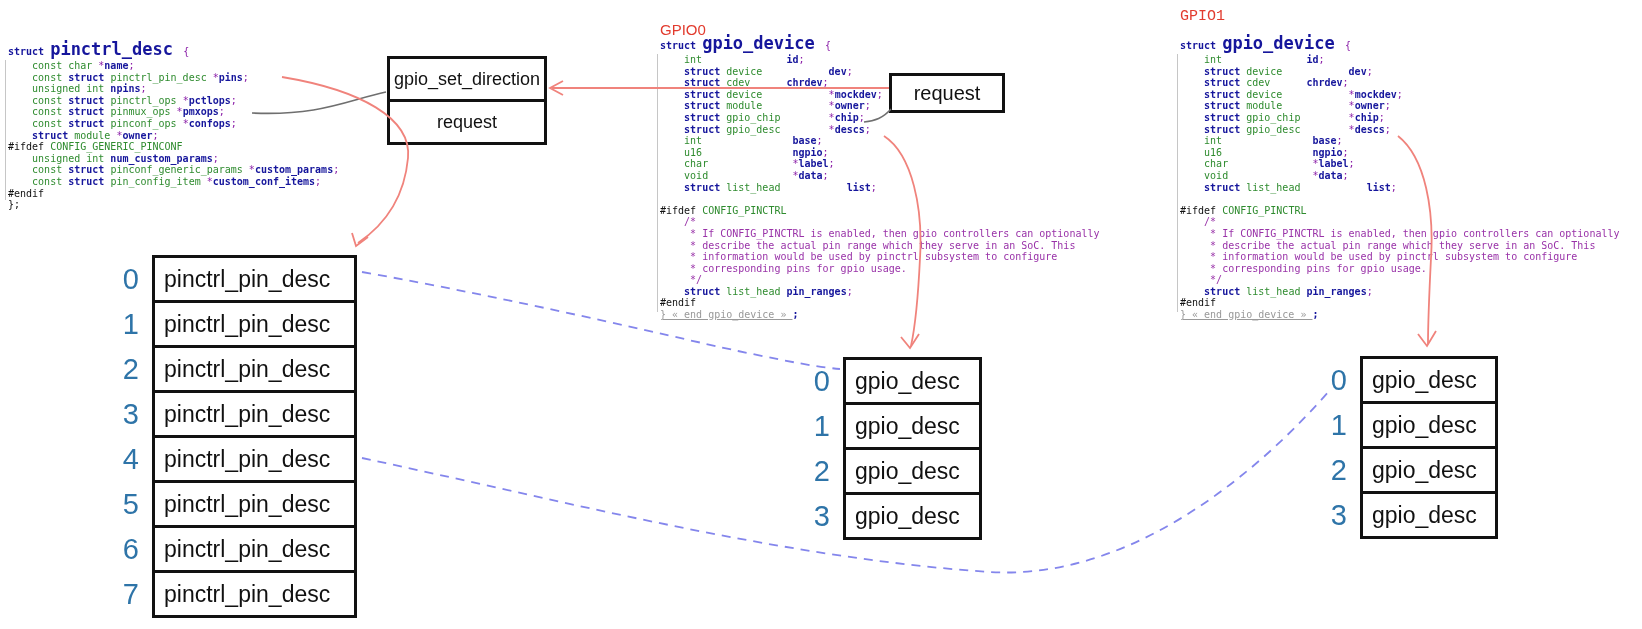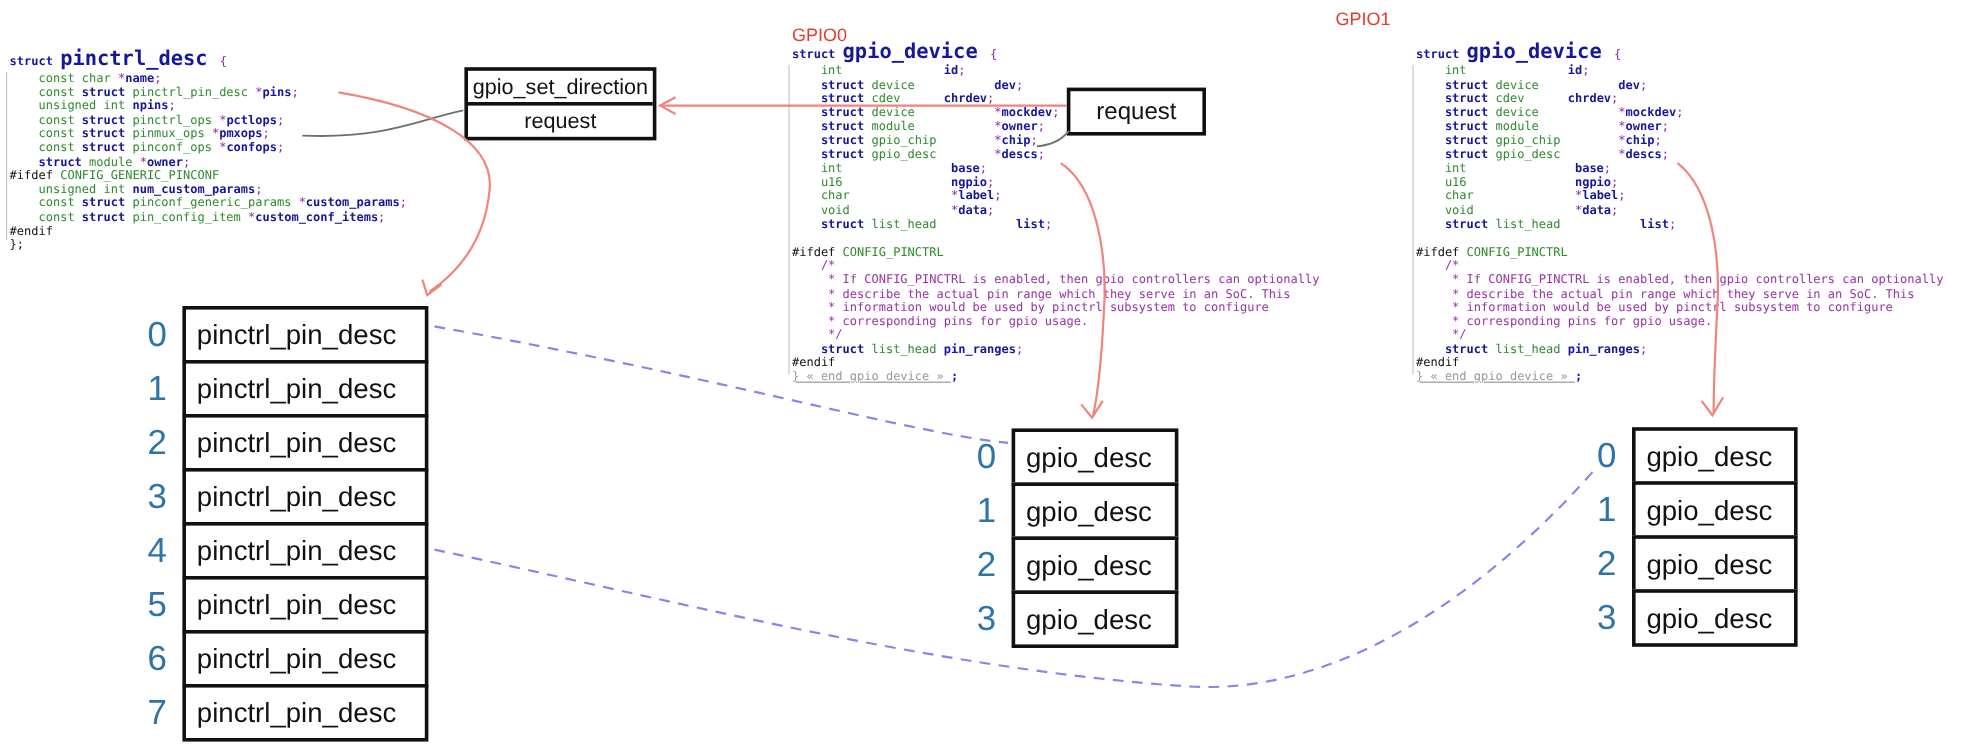--- a/index.html
+++ b/index.html
@@ -29,41 +29,41 @@
   .tnum{width:44px;padding-right:13px;display:flex;align-items:center;justify-content:flex-end;
         font-size:29px;color:#2e74a8;}
   .tcell{border:3px solid #111;height:48px;box-sizing:border-box;display:flex;align-items:center;
          padding-left:9px;font-size:23px;color:#111;background:#fff;}
   .t-left .tcell{width:205px;}
   .t-mid .tcell{width:139px;}
   .t-right .tcell{width:138px;}
   
   .dirbox{position:absolute;left:387px;top:56px;width:160px;border:3px solid #111;background:#fff;
           box-sizing:border-box;}
-  .dirbox .fcell{height:26px;display:flex;align-items:center;justify-content:center;font-size:18px;color:#111;}
+  .dirbox .fcell{height:40px;display:flex;align-items:center;justify-content:center;font-size:18px;color:#111;}
   .dirbox .fcell + .fcell{border-top:3px solid #111;}
   .reqbox{position:absolute;left:889px;top:73px;width:116px;height:40px;border:3px solid #111;
           box-sizing:border-box;background:#fff;display:flex;align-items:center;justify-content:center;
           font-size:20px;color:#111;}
   
   #arrows{position:absolute;left:0;top:0;pointer-events:none;}
 </style>
 </head>
 <body>
 
 <div id="stage">
 
   <div class="bracket" style="left:5px;top:60px;height:140px;"></div>
   <div class="code" style="left:8px;top:38px;"><div class="cl hdr"><span class="tk-k">struct </span><span class="tk-big">pinctrl_desc </span><span class="tk-p">{</span></div><div class="cl"><span class="tk-t">    const char </span><span class="tk-p">*</span><span class="tk-m">name</span><span class="tk-p">;</span></div><div class="cl"><span class="tk-t">    const </span><span class="tk-k">struct </span><span class="tk-t">pinctrl_pin_desc </span><span class="tk-p">*</span><span class="tk-m">pins</span><span class="tk-p">;</span></div><div class="cl"><span class="tk-t">    unsigned int </span><span class="tk-m">npins</span><span class="tk-p">;</span></div><div class="cl"><span class="tk-t">    const </span><span class="tk-k">struct </span><span class="tk-t">pinctrl_ops </span><span class="tk-p">*</span><span class="tk-m">pctlops</span><span class="tk-p">;</span></div><div class="cl"><span class="tk-t">    const </span><span class="tk-k">struct </span><span class="tk-t">pinmux_ops </span><span class="tk-p">*</span><span class="tk-m">pmxops</span><span class="tk-p">;</span></div><div class="cl"><span class="tk-t">    const </span><span class="tk-k">struct </span><span class="tk-t">pinconf_ops </span><span class="tk-p">*</span><span class="tk-m">confops</span><span class="tk-p">;</span></div><div class="cl"><span class="tk-k">    struct </span><span class="tk-t">module </span><span class="tk-p">*</span><span class="tk-m">owner</span><span class="tk-p">;</span></div><div class="cl"><span class="tk-pp">#ifdef </span><span class="tk-t">CONFIG_GENERIC_PINCONF</span></div><div class="cl"><span class="tk-t">    unsigned int </span><span class="tk-m">num_custom_params</span><span class="tk-p">;</span></div><div class="cl"><span class="tk-t">    const </span><span class="tk-k">struct </span><span class="tk-t">pinconf_generic_params </span><span class="tk-p">*</span><span class="tk-m">custom_params</span><span class="tk-p">;</span></div><div class="cl"><span class="tk-t">    const </span><span class="tk-k">struct </span><span class="tk-t">pin_config_item </span><span class="tk-p">*</span><span class="tk-m">custom_conf_items</span><span class="tk-p">;</span></div><div class="cl"><span class="tk-pp">#endif</span></div><div class="cl"><span class="tk-pp">};</span></div></div>
 
   <div class="gpiolabel" style="left:660px;top:8px;margin-top:13px;">GPIO0</div>
   <div class="bracket" style="left:657px;top:54px;height:258px;"></div>
   <div class="code" style="left:660px;top:32px;"><div class="cl hdr"><span class="tk-k">struct </span><span class="tk-big">gpio_device </span><span class="tk-p">{</span></div><div class="cl"><span class="tk-t">    int              </span><span class="tk-m">id</span><span class="tk-p">;</span></div><div class="cl"><span class="tk-k">    struct </span><span class="tk-t">device           </span><span class="tk-m">dev</span><span class="tk-p">;</span></div><div class="cl"><span class="tk-k">    struct </span><span class="tk-t">cdev      </span><span class="tk-m">chrdev</span><span class="tk-p">;</span></div><div class="cl"><span class="tk-k">    struct </span><span class="tk-t">device           </span><span class="tk-p">*</span><span class="tk-m">mockdev</span><span class="tk-p">;</span></div><div class="cl"><span class="tk-k">    struct </span><span class="tk-t">module           </span><span class="tk-p">*</span><span class="tk-m">owner</span><span class="tk-p">;</span></div><div class="cl"><span class="tk-k">    struct </span><span class="tk-t">gpio_chip        </span><span class="tk-p">*</span><span class="tk-m">chip</span><span class="tk-p">;</span></div><div class="cl"><span class="tk-k">    struct </span><span class="tk-t">gpio_desc        </span><span class="tk-p">*</span><span class="tk-m">descs</span><span class="tk-p">;</span></div><div class="cl"><span class="tk-t">    int               </span><span class="tk-m">base</span><span class="tk-p">;</span></div><div class="cl"><span class="tk-t">    u16               </span><span class="tk-m">ngpio</span><span class="tk-p">;</span></div><div class="cl"><span class="tk-t">    char              </span><span class="tk-p">*</span><span class="tk-m">label</span><span class="tk-p">;</span></div><div class="cl"><span class="tk-t">    void              </span><span class="tk-p">*</span><span class="tk-m">data</span><span class="tk-p">;</span></div><div class="cl"><span class="tk-k">    struct </span><span class="tk-t">list_head           </span><span class="tk-m">list</span><span class="tk-p">;</span></div><div class="cl"></div><div class="cl"><span class="tk-pp">#ifdef </span><span class="tk-t">CONFIG_PINCTRL</span></div><div class="cl"><span class="tk-c">    /*</span></div><div class="cl"><span class="tk-c">     * If CONFIG_PINCTRL is enabled, then gpio controllers can optionally</span></div><div class="cl"><span class="tk-c">     * describe the actual pin range which they serve in an SoC. This</span></div><div class="cl"><span class="tk-c">     * information would be used by pinctrl subsystem to configure</span></div><div class="cl"><span class="tk-c">     * corresponding pins for gpio usage.</span></div><div class="cl"><span class="tk-c">     */</span></div><div class="cl"><span class="tk-k">    struct </span><span class="tk-t">list_head </span><span class="tk-m">pin_ranges</span><span class="tk-p">;</span></div><div class="cl"><span class="tk-pp">#endif</span></div><div class="cl"><span class="tk-g">} « end gpio_device » </span><span class="tk-pm">;</span></div></div>
 
-  <div class="gpiolabel" style="left:1113px;top:8px;">GPIO1</div>
+  <div class="gpiolabel" style="left:1180px;top:8px;font-family:Liberation Mono, monospace;">GPIO1</div>
   <div class="bracket" style="left:1177px;top:54px;height:258px;"></div>
   <div class="code" style="left:1180px;top:32px;"><div class="cl hdr"><span class="tk-k">struct </span><span class="tk-big">gpio_device </span><span class="tk-p">{</span></div><div class="cl"><span class="tk-t">    int              </span><span class="tk-m">id</span><span class="tk-p">;</span></div><div class="cl"><span class="tk-k">    struct </span><span class="tk-t">device           </span><span class="tk-m">dev</span><span class="tk-p">;</span></div><div class="cl"><span class="tk-k">    struct </span><span class="tk-t">cdev      </span><span class="tk-m">chrdev</span><span class="tk-p">;</span></div><div class="cl"><span class="tk-k">    struct </span><span class="tk-t">device           </span><span class="tk-p">*</span><span class="tk-m">mockdev</span><span class="tk-p">;</span></div><div class="cl"><span class="tk-k">    struct </span><span class="tk-t">module           </span><span class="tk-p">*</span><span class="tk-m">owner</span><span class="tk-p">;</span></div><div class="cl"><span class="tk-k">    struct </span><span class="tk-t">gpio_chip        </span><span class="tk-p">*</span><span class="tk-m">chip</span><span class="tk-p">;</span></div><div class="cl"><span class="tk-k">    struct </span><span class="tk-t">gpio_desc        </span><span class="tk-p">*</span><span class="tk-m">descs</span><span class="tk-p">;</span></div><div class="cl"><span class="tk-t">    int               </span><span class="tk-m">base</span><span class="tk-p">;</span></div><div class="cl"><span class="tk-t">    u16               </span><span class="tk-m">ngpio</span><span class="tk-p">;</span></div><div class="cl"><span class="tk-t">    char              </span><span class="tk-p">*</span><span class="tk-m">label</span><span class="tk-p">;</span></div><div class="cl"><span class="tk-t">    void              </span><span class="tk-p">*</span><span class="tk-m">data</span><span class="tk-p">;</span></div><div class="cl"><span class="tk-k">    struct </span><span class="tk-t">list_head           </span><span class="tk-m">list</span><span class="tk-p">;</span></div><div class="cl"></div><div class="cl"><span class="tk-pp">#ifdef </span><span class="tk-t">CONFIG_PINCTRL</span></div><div class="cl"><span class="tk-c">    /*</span></div><div class="cl"><span class="tk-c">     * If CONFIG_PINCTRL is enabled, then gpio controllers can optionally</span></div><div class="cl"><span class="tk-c">     * describe the actual pin range which they serve in an SoC. This</span></div><div class="cl"><span class="tk-c">     * information would be used by pinctrl subsystem to configure</span></div><div class="cl"><span class="tk-c">     * corresponding pins for gpio usage.</span></div><div class="cl"><span class="tk-c">     */</span></div><div class="cl"><span class="tk-k">    struct </span><span class="tk-t">list_head </span><span class="tk-m">pin_ranges</span><span class="tk-p">;</span></div><div class="cl"><span class="tk-pp">#endif</span></div><div class="cl"><span class="tk-g">} « end gpio_device » </span><span class="tk-pm">;</span></div></div>
 
   <div class="dirbox">
     <div class="fcell">gpio_set_direction</div>
     <div class="fcell">request</div>
   </div>
 
   <div class="reqbox">request</div>
 

